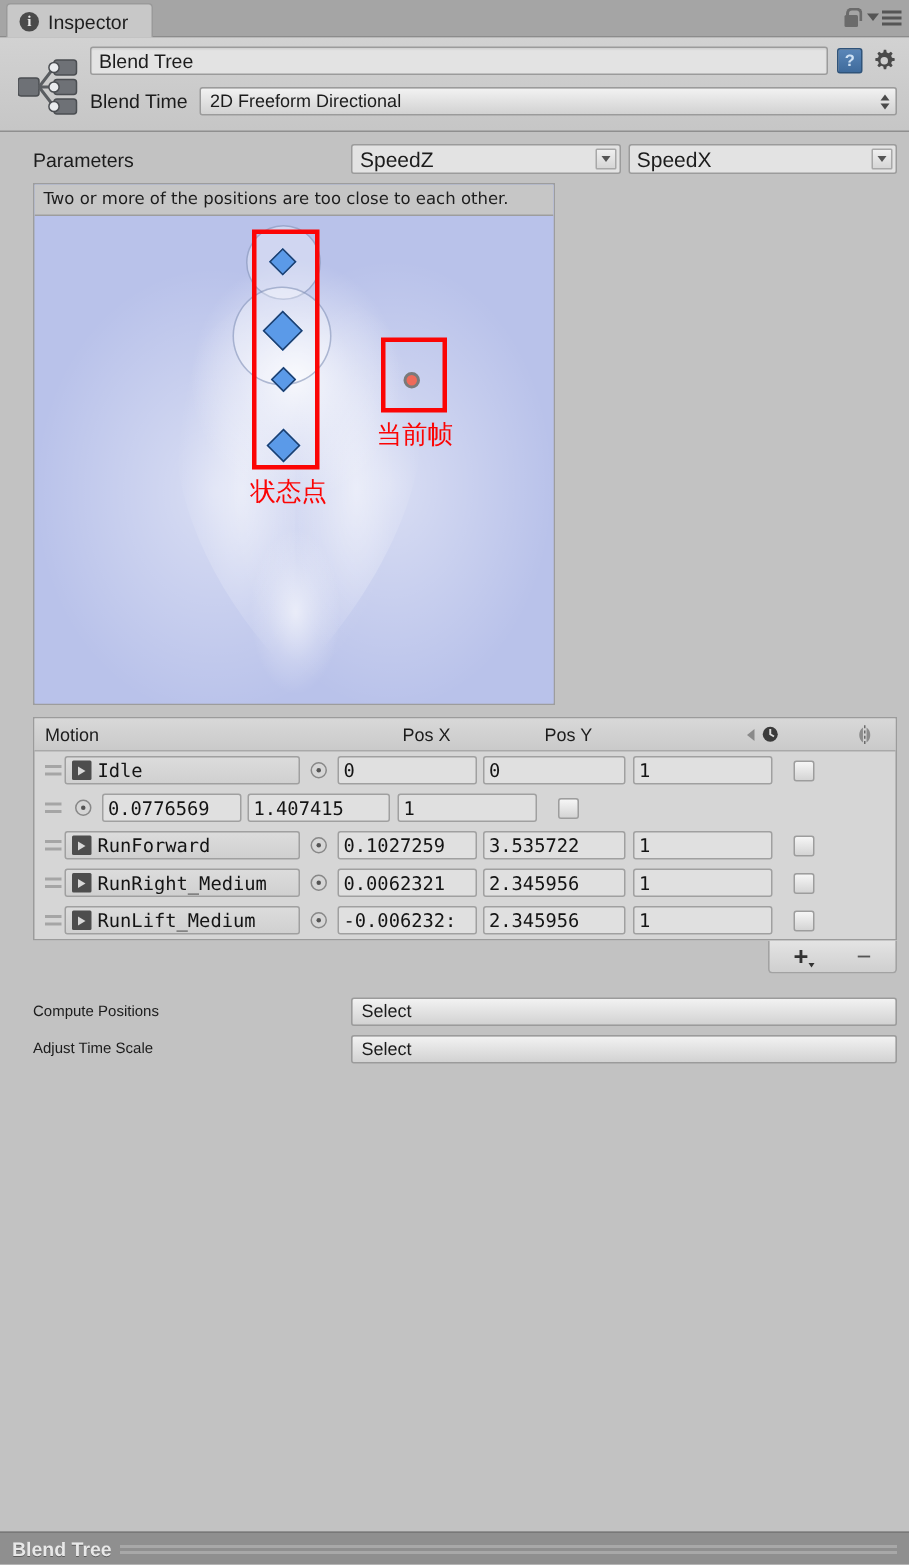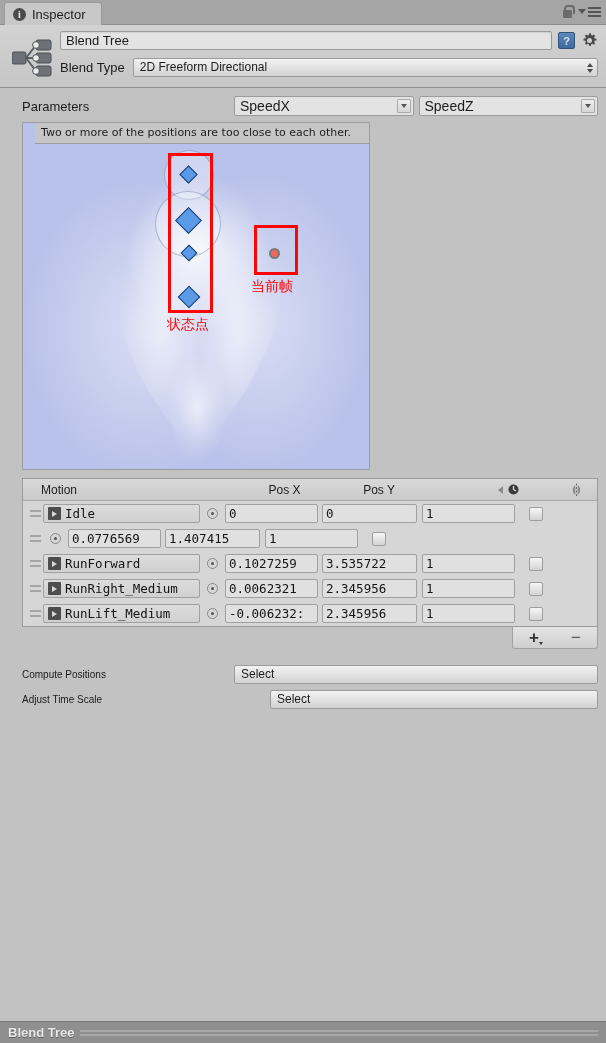--- a/index.html
+++ b/index.html
@@ -147,21 +147,20 @@
   .blend-bg { position:absolute; inset:0; }
   .warn-tip {
     position: absolute; left:0; right:0; top:0;
     background: #c6c6c6;
     border-bottom: 1px solid #9d9d9d;
     font-size: 11px; color: #1d1d1d;
     padding: 3px 5px 4px 6px;
     line-height: 13px;
     font-family: "DejaVu Sans", sans-serif;
     z-index: 5;
-    margin-left: 12px;
   }
   .diamond {
     position: absolute; width: 14px; height: 14px;
     background: #5b9ae8;
     border: 1px solid #1c3f6e;
     transform: rotate(45deg);
     z-index: 4;
   }
   .weight-circle {
     position: absolute; border-radius: 50%;
@@ -172,39 +171,39 @@
   .cur-dot {
     position: absolute; width: 11px; height: 11px; border-radius: 50%;
     background: #ef6a5a; border: 2px solid #7a7a7a;
     z-index: 6;
   }
   .anno-box {
     position: absolute; border: 3px solid #fb0505;
     background: transparent; z-index: 7;
   }
   .anno-text {
-    position: absolute; color: #fb0505; font-size: 14px;
+    position: absolute; color: #fb0505; font-size: 17px;
     font-family: "DejaVu Sans", sans-serif;
     z-index: 8; white-space: nowrap;
   }
 
   
   .table {
     margin: 8px 8px 0 22px;
     border: 1px solid #9b9b9b;
     background: #d6d6d6;
   }
   .thead {
     display: flex; align-items: center;
     height: 22px;
     background: linear-gradient(#d8d8d8,#cacaca);
     border-bottom: 1px solid #a9a9a9;
     font-size: 12px; color: #1c1c1c;
   }
-  .th-motion { width: 241px; padding-left: 18px; }
+  .th-motion { width: 241px; padding-left: 7px; }
   .th-posx  { width: 98px; margin-left: 12px; }
   .th-posy  { width: 101px; }
   .th-speed { width: 99px; display:flex; align-items:center; justify-content:center; gap:4px; }
   .th-mirror{ width: 42px; display:flex; align-items:center; justify-content:center; }
   .chev-left { width:0;height:0;border-top:4px solid transparent;border-bottom:4px solid transparent;border-right:5px solid #8a8a8a; }
   .trow {
     display: flex; align-items: center;
     height: 25px;
     padding: 0 0 0 4px;
   }
@@ -266,21 +265,21 @@
   .pm-group .plus { font-weight:bold; font-size:17px; line-height:1; position:relative; }
   .pm-group .plus::after {
     content:''; position:absolute; right:-4px; bottom:1px;
     width:0;height:0;border-left:2.5px solid transparent;border-right:2.5px solid transparent;
     border-top:3.5px solid #333;
   }
   .pm-group .minus { font-size:17px; line-height:1; color:#555; }
 
   
   .sel-row { display:flex; align-items:center; margin: 0 8px 0 22px; height: 22px; }
-  .sel-row + .sel-row { margin-top: 3px; gap: 36px; }
+  .sel-row + .sel-row { margin-top: 3px; }
   .sel-label { font-size: 10px; color:#1c1c1c; width: 212px; }
   .sel-dd {
     flex:1; position:relative; height:19px;
     background: linear-gradient(#f2f2f2,#d2d2d2);
     border:1px solid #9b9b9b; border-radius:2px;
     font-size:12px; color:#1c1c1c; padding:0 18px 0 6px;
     display:flex; align-items:center;
   }
   .sel-spacer { height: 12px; }
 
@@ -342,41 +341,41 @@
       <span class="help-icon">?</span>
       <span class="gear-icon">
         <svg width="17" height="17" viewBox="0 0 17 17">
           <path d="M8.2 1.2 l1.6 0 0.35 1.8 1.3 0.55 1.5-1.0 1.15 1.15 -1.0 1.5 0.55 1.3 1.8 0.35 0 1.6 -1.8 0.35 -0.55 1.3 1.0 1.5 -1.15 1.15 -1.5-1.0 -1.3 0.55 -0.35 1.8 -1.6 0 -0.35-1.8 -1.3-0.55 -1.5 1.0 -1.15-1.15 1.0-1.5 -0.55-1.3 -1.8-0.35 0-1.6 1.8-0.35 0.55-1.3 -1.0-1.5 1.15-1.15 1.5 1.0 1.3-0.55 Z" fill="#4a4a4a"></path>
           <circle cx="8.5" cy="8.5" r="2.5" fill="#cfcfcf"></circle>
         </svg>
       </span>
     </div>
 
     <div class="row-blendtype">
-      <span class="lbl">Blend Type</span>
+      <span class="lbl">Blend Time</span>
       <div class="dropdown" style="flex:1;">
         <span>2D Freeform Directional</span>
         <span class="arrows">
             <i class="up"></i>
             <i class="dn"></i>
           </span>
       </div>
     </div>
   </div>
 
   <div class="params-row">
     <span class="params-label">Parameters</span>
     <div class="param-dd">
-      <span>SpeedX</span>
+      <span>SpeedZ</span>
       <span class="tickbox">
           <i></i>
         </span>
     </div>
     <div class="param-dd">
-      <span>SpeedZ</span>
+      <span>SpeedX</span>
       <span class="tickbox">
           <i></i>
         </span>
     </div>
   </div>
 
   <div class="blend-wrap">
     <div class="blend-bg">
       <svg width="348" height="348" viewBox="0 0 348 348" preserveAspectRatio="none">
         <defs>

